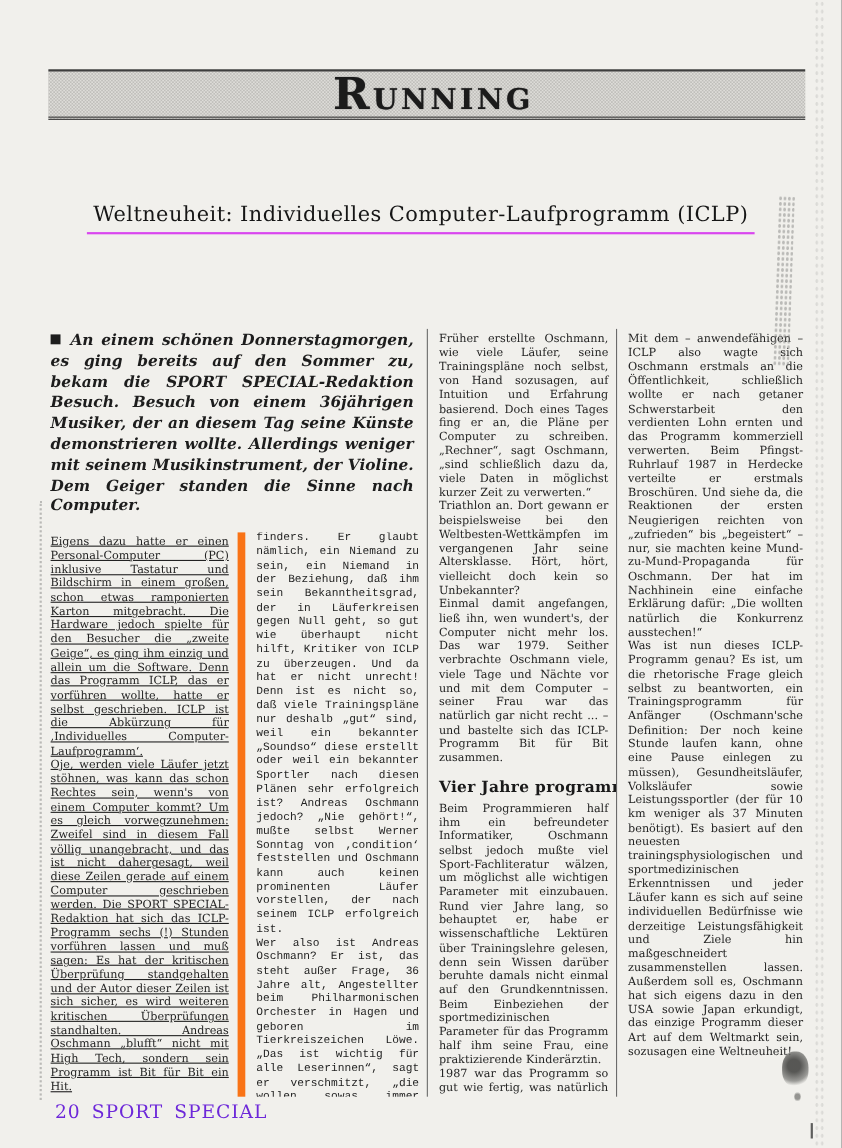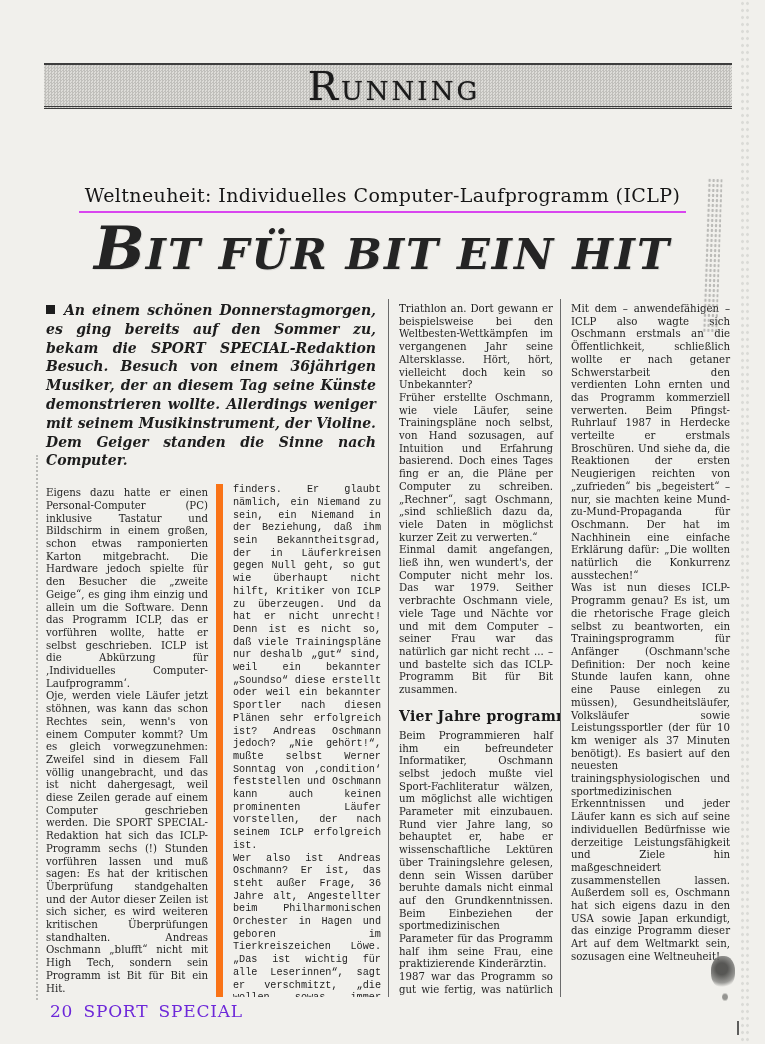--- a/index.html
+++ b/index.html
@@ -11,21 +11,21 @@
   
   #band{
     position:absolute;left:44px;top:63px;width:688px;height:41px;
     border-top:2px solid #3e3e3e;border-bottom:3px double #3a3a3a;
     background-color:#d6d5d1;
     background-image:repeating-conic-gradient(#c0bfbb 0% 25%, #dddcd8 0% 50%);
     background-size:3px 3px;
     display:flex;align-items:center;justify-content:center;
   }
   #band .running{
-    color:#1b1b1b;font-weight:normal;letter-spacing:3px;line-height:1;
+    color:#1b1b1b;font-weight:bold;letter-spacing:3px;line-height:1;
     text-shadow:0 0 1px #555;white-space:nowrap;margin-left:12px;
   }
   #band .running .init{font-size:40px;}
   #band .running .rest{font-size:26px;}
   
   #kicker{
     position:absolute;top:184px;left:0;width:100%;text-align:center;
   }
   #kicker span{
     display:inline-block;font-size:19px;color:#161616;letter-spacing:0.4px;
@@ -46,21 +46,21 @@
   .col{overflow:hidden;}
   #intro{
     grid-column:1/3;grid-row:1;padding:2px 12px 14px 2px;
     font-size:14px;line-height:18.8px;font-weight:bold;font-style:italic;
     text-align:justify;color:#1d1d1d;
   }
   #intro .bullet{
     display:inline-block;width:9px;height:9px;background:#1d1d1d;
     margin-right:9px;transform:translateY(-1px);
   }
-  #col-1{grid-column:1;grid-row:2;padding:3px 8px 0 2px;}
+  #col-1{grid-column:1;grid-row:2;padding:3px 8px 0 2px;text-decoration:underline;}
   #col-2{grid-column:2;grid-row:2;border-left:7px solid #f97316;padding:0 7px 0 10px;font-family:Liberation Mono, monospace;}
   #col-3{grid-column:3;grid-row:1/3;border-left:1px solid #6b6b6b;padding:4px 7px 0 10px;}
   #col-4{grid-column:4;grid-row:1/3;border-left:1px solid #6b6b6b;padding:4px 2px 0 10px;}
   .col p{
     margin:0;font-size:10.2px;line-height:12.7px;text-align:justify;
     color:#232323;word-spacing:0.4px;
   }
   .col h2{
     margin:11px 0 6px 0;font-size:14px;font-weight:bold;text-align:center;
     letter-spacing:0.3px;color:#1a1a1a;white-space:nowrap;
@@ -103,42 +103,41 @@
 <div id="page">
 
   <div id="band">
     <div class="running"><span class="init">R</span><span class="rest">UNNING</span></div>
   </div>
 
   <div id="kicker">
     <span>Weltneuheit: Individuelles Computer-Laufprogramm (ICLP)</span>
   </div>
 
-  <div id="title"><span class="init">B</span><span class="rest">IT FÜR BIT EIN HIT</span></div>
 
   <div id="grid">
 
     <div id="intro" class="col">
       <span class="bullet"></span><span>An einem schönen Donnerstagmorgen, es ging bereits auf den Sommer zu, bekam die SPORT SPECIAL-Redaktion Besuch. Besuch von einem 36jährigen Musiker, der an diesem Tag seine Künste demonstrieren wollte. Allerdings weniger mit seinem Musikinstrument, der Violine. Dem Geiger standen die Sinne nach Computer.</span>
     </div>
 
     <div id="col-1" class="col">
       <p>Eigens dazu hatte er einen Personal-Computer (PC) inklusive Tastatur und Bildschirm in einem großen, schon etwas ramponierten Karton mitgebracht. Die Hardware jedoch spielte für den Besucher die „zweite Geige“, es ging ihm einzig und allein um die Software. Denn das Programm ICLP, das er vorführen wollte, hatte er selbst geschrieben. ICLP ist die Abkürzung für ‚Individuelles Computer-Laufprogramm‘.</p>
       <p>Oje, werden viele Läufer jetzt stöhnen, was kann das schon Rechtes sein, wenn's von einem Computer kommt? Um es gleich vorwegzunehmen: Zweifel sind in diesem Fall völlig unangebracht, und das ist nicht dahergesagt, weil diese Zeilen gerade auf einem Computer geschrieben werden. Die SPORT SPECIAL-Redaktion hat sich das ICLP-Programm sechs (!) Stunden vorführen lassen und muß sagen: Es hat der kritischen Überprüfung standgehalten und der Autor dieser Zeilen ist sich sicher, es wird weiteren kritischen Überprüfungen standhalten. Andreas Oschmann „blufft“ nicht mit High Tech, sondern sein Programm ist Bit für Bit ein Hit.</p>
 
     </div>
 
     <div id="col-2" class="col">
       <p>finders. Er glaubt nämlich, ein Niemand zu sein, ein Niemand in der Beziehung, daß ihm sein Bekanntheitsgrad, der in Läuferkreisen gegen Null geht, so gut wie überhaupt nicht hilft, Kritiker von ICLP zu überzeugen. Und da hat er nicht unrecht! Denn ist es nicht so, daß viele Trainingspläne nur deshalb „gut“ sind, weil ein bekannter „Soundso“ diese erstellt oder weil ein bekannter Sportler nach diesen Plänen sehr erfolgreich ist? Andreas Oschmann jedoch? „Nie gehört!“, mußte selbst Werner Sonntag von ‚condition‘ feststellen und Oschmann kann auch keinen prominenten Läufer vorstellen, der nach seinem ICLP erfolgreich ist.</p>
       <p>Wer also ist Andreas Oschmann? Er ist, das steht außer Frage, 36 Jahre alt, Angestellter beim Philharmonischen Orchester in Hagen und geboren im Tierkreiszeichen Löwe. „Das ist wichtig für alle Leserinnen“, sagt er verschmitzt, „die wollen sowas immer wissen.“ Doch gemach, meine lieben Damen, Oschmann ist bereits verheiratet, mit einer Medizinerin, gebürtige Französin! Und obendrein läuft er seit vielen Jahren, seit fünf intensiv lange Strecken. Seine Marathon-Bestzeit, wenn es interessiert, steht (noch) auf 2:38,07 Stunden. Auch hängt er dem</p>
     </div>
 
     <div id="col-3" class="col">
+      <p>Früher erstellte Oschmann, wie viele Läufer, seine Trainingspläne noch selbst, von Hand sozusagen, auf Intuition und Erfahrung basierend. Doch eines Tages fing er an, die Pläne per Computer zu schreiben. „Rechner“, sagt Oschmann, „sind schließlich dazu da, viele Daten in möglichst kurzer Zeit zu verwerten.“</p>
       <p>Triathlon an. Dort gewann er beispielsweise bei den Weltbesten-Wettkämpfen im vergangenen Jahr seine Altersklasse. Hört, hört, vielleicht doch kein so Unbekannter?</p>
-      <p>Früher erstellte Oschmann, wie viele Läufer, seine Trainingspläne noch selbst, von Hand sozusagen, auf Intuition und Erfahrung basierend. Doch eines Tages fing er an, die Pläne per Computer zu schreiben. „Rechner“, sagt Oschmann, „sind schließlich dazu da, viele Daten in möglichst kurzer Zeit zu verwerten.“</p>
       <p>Einmal damit angefangen, ließ ihn, wen wundert's, der Computer nicht mehr los. Das war 1979. Seither verbrachte Oschmann viele, viele Tage und Nächte vor und mit dem Computer – seiner Frau war das natürlich gar nicht recht ... – und bastelte sich das ICLP-Programm Bit für Bit zusammen.</p>
       <h2>Vier Jahre programmiert</h2>
       <p>Beim Programmieren half ihm ein befreundeter Informatiker, Oschmann selbst jedoch mußte viel Sport-Fachliteratur wälzen, um möglichst alle wichtigen Parameter mit einzubauen. Rund vier Jahre lang, so behauptet er, habe er wissenschaftliche Lektüren über Trainingslehre gelesen, denn sein Wissen darüber beruhte damals nicht einmal auf den Grundkenntnissen. Beim Einbeziehen der sportmedizinischen Parameter für das Programm half ihm seine Frau, eine praktizierende Kinderärztin.</p>
       <p>1987 war das Programm so gut wie fertig, was natürlich völliger Blödsinn ist, denn Computer-Programme sind im Grunde niemals fertig. Stän-</p>
     </div>
 
     <div id="col-4" class="col">
       <p>Mit dem – anwendefähigen – ICLP also wagte sich Oschmann erstmals an die Öffentlichkeit, schließlich wollte er nach getaner Schwerstarbeit den verdienten Lohn ernten und das Programm kommerziell verwerten. Beim Pfingst-Ruhrlauf 1987 in Herdecke verteilte er erstmals Broschüren. Und siehe da, die Reaktionen der ersten Neugierigen reichten von „zufrieden“ bis „begeistert“ – nur, sie machten keine Mund-zu-Mund-Propaganda für Oschmann. Der hat im Nachhinein eine einfache Erklärung dafür: „Die wollten natürlich die Konkurrenz ausstechen!“</p>
       <p>Was ist nun dieses ICLP-Programm genau? Es ist, um die rhetorische Frage gleich selbst zu beantworten, ein Trainingsprogramm für Anfänger (Oschmann'sche Definition: Der noch keine Stunde laufen kann, ohne eine Pause einlegen zu müssen), Gesundheitsläufer, Volksläufer sowie Leistungssportler (der für 10 km weniger als 37 Minuten benötigt). Es basiert auf den neuesten trainingsphysiologischen und sportmedizinischen Erkenntnissen und jeder Läufer kann es sich auf seine individuellen Bedürfnisse wie derzeitige Leistungsfähigkeit und Ziele hin maßgeschneidert zusammenstellen lassen. Außerdem soll es, Oschmann hat sich eigens dazu in den USA sowie Japan erkundigt, das einzige Programm dieser Art auf dem Weltmarkt sein, sozusagen eine Weltneuheit!</p>
     </div>

